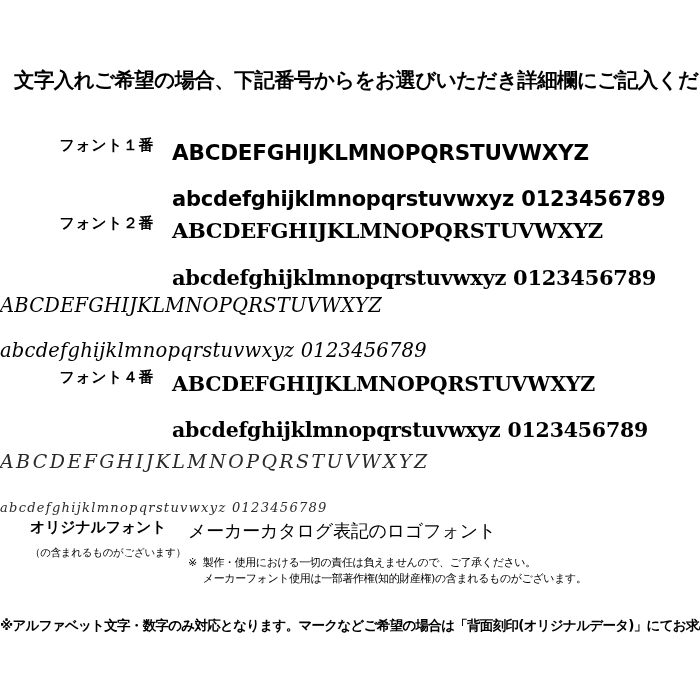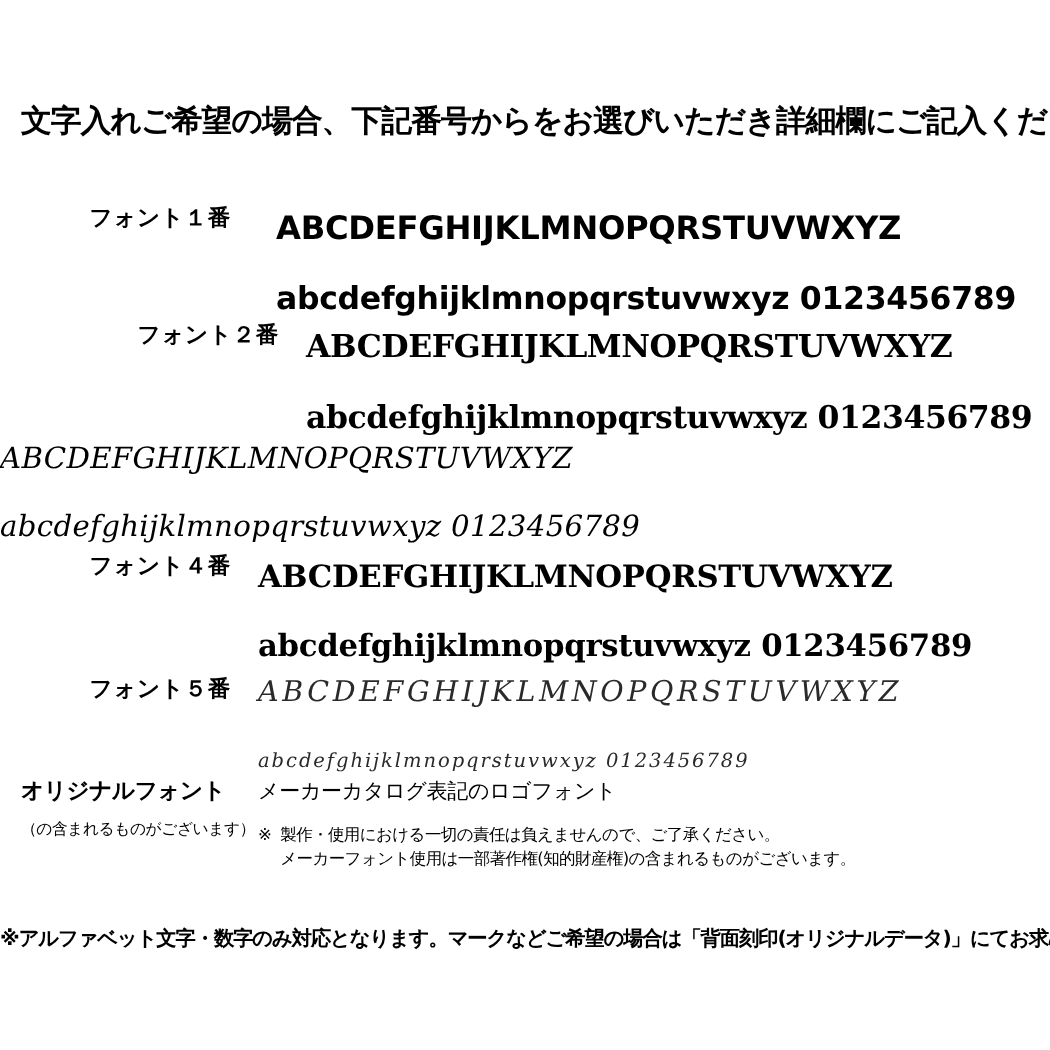--- a/index.html
+++ b/index.html
@@ -58,28 +58,28 @@
     flex: 1 1 auto;
     padding-left: 0px;
   }
   .sample-line {
     white-space: nowrap;
     line-height: 1.12;
     margin-top: 23px;
   }
 
   
-  .r1 { height: 78px; gap: 12px; }
+  .r1 { height: 78px; }
   .r2 { height: 76px; }
   .r3 { height: 78px; }
   .r4 { height: 78px; }
   .r5 { height: 82px; }
 
   .r1 .row-label { padding-top: 18px; }
-  .r2 .row-label { padding-top: 18px; margin-left: 32px; }
+  .r2 .row-label { padding-top: 18px; }
   .r3 .row-label { padding-top: 18px; }
   .r4 .row-label { padding-top: 18px; }
   .r5 .row-label { padding-top: 22px; }
 
   
   .f1 .sample-upper,
   .f1 .sample-lower {
     font-family: "DejaVu Sans", "Liberation Sans", sans-serif;
     font-weight: bold;
     font-size: 21px;
@@ -135,20 +135,21 @@
   
   .orig {
     position: absolute;
     top: 518px;
     left: 0;
     width: 700px;
   }
   .orig-inner {
     display: flex;
     align-items: flex-start;
+    padding-left: 16px;
   }
   .orig-label {
     width: 172px;
     flex: 0 0 172px;
     text-align: left;
     padding-left: 14px;
     box-sizing: border-box;
     font-family: "DejaVu Sans", "Liberation Sans", sans-serif;
   }
   .orig-label-main {
@@ -162,21 +163,21 @@
     font-weight: normal;
     letter-spacing: -0.3px;
     white-space: nowrap;
     margin-top: 9px;
   }
   .orig-body {
     flex: 1 1 auto;
     padding-top: 1px;
   }
   .orig-title {
-    font-size: 14px;
+    font-size: 18px;
     font-family: "DejaVu Sans", "Liberation Sans", sans-serif;
     letter-spacing: -0.2px;
     white-space: nowrap;
   }
   .orig-note {
     margin-top: 12px;
     display: flex;
     align-items: flex-start;
     font-size: 11px;
     font-family: "DejaVu Sans", "Liberation Sans", sans-serif;
@@ -237,21 +238,20 @@
 
     <div class="row r4 f4">
       <div class="row-label">フォント４番</div>
       <div class="row-sample">
         <div class="sample-line sample-upper">ABCDEFGHIJKLMNOPQRSTUVWXYZ</div>
         <div class="sample-line sample-lower">abcdefghijklmnopqrstuvwxyz 0123456789</div>
       </div>
     </div>
 
     <div class="row r5 f5">
-      <div class="row-label">フォント５番</div>
       <div class="row-sample">
         <div class="sample-line sample-upper">ABCDEFGHIJKLMNOPQRSTUVWXYZ</div>
         <div class="sample-line sample-lower">abcdefghijklmnopqrstuvwxyz 0123456789</div>
       </div>
     </div>
 
   </div>
 
   <div class="orig">
     <div class="orig-inner">

